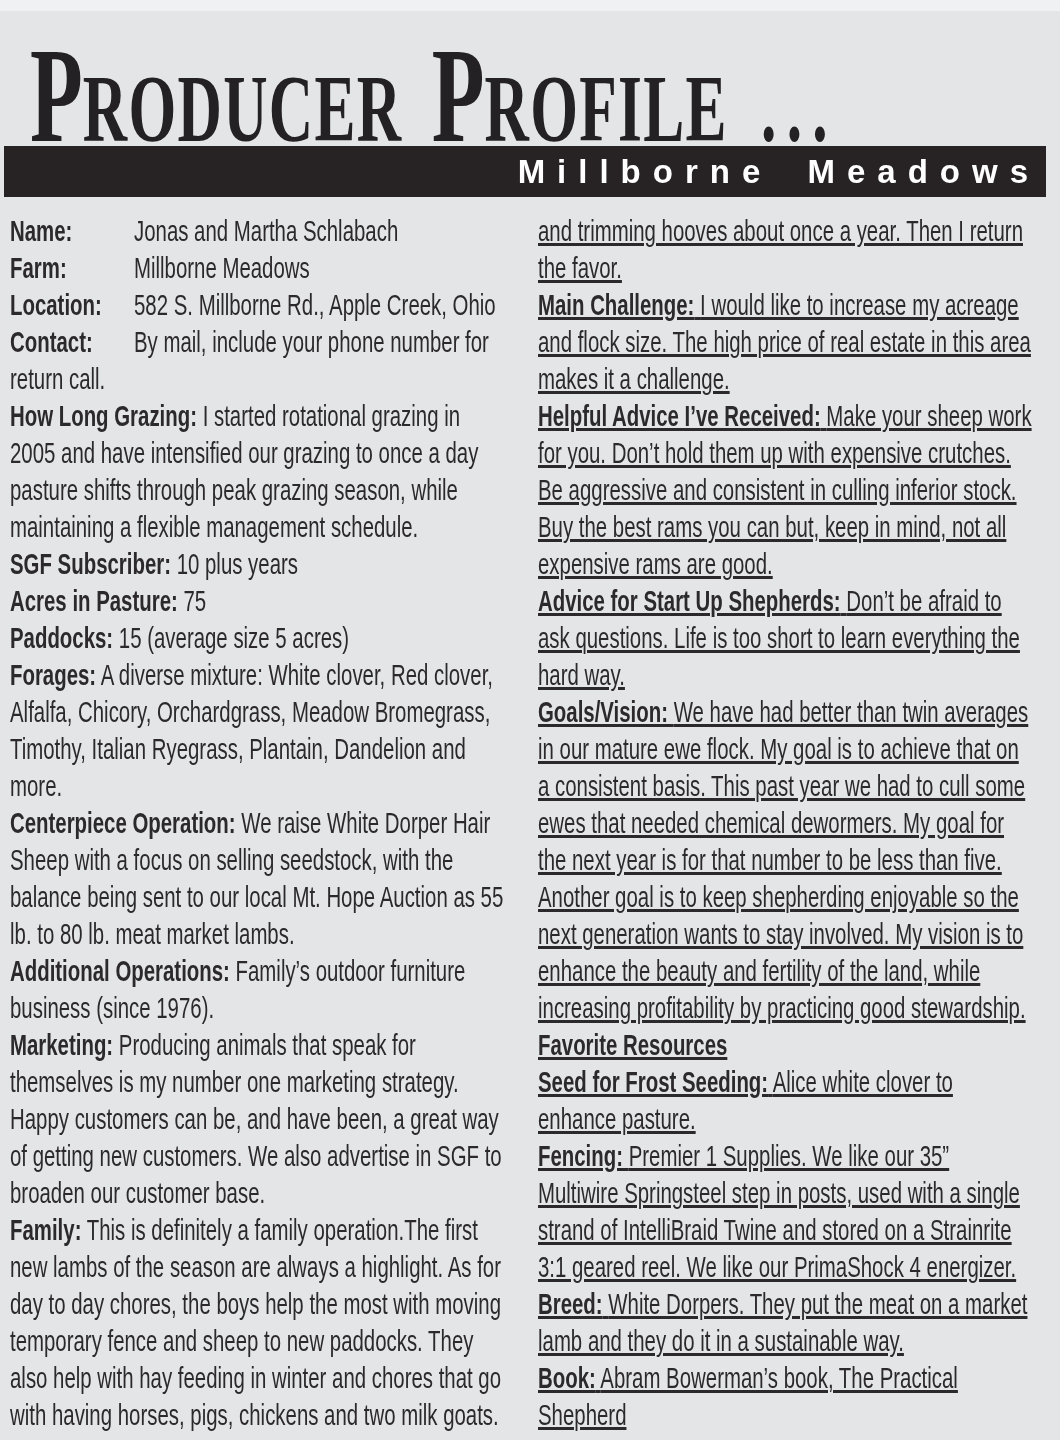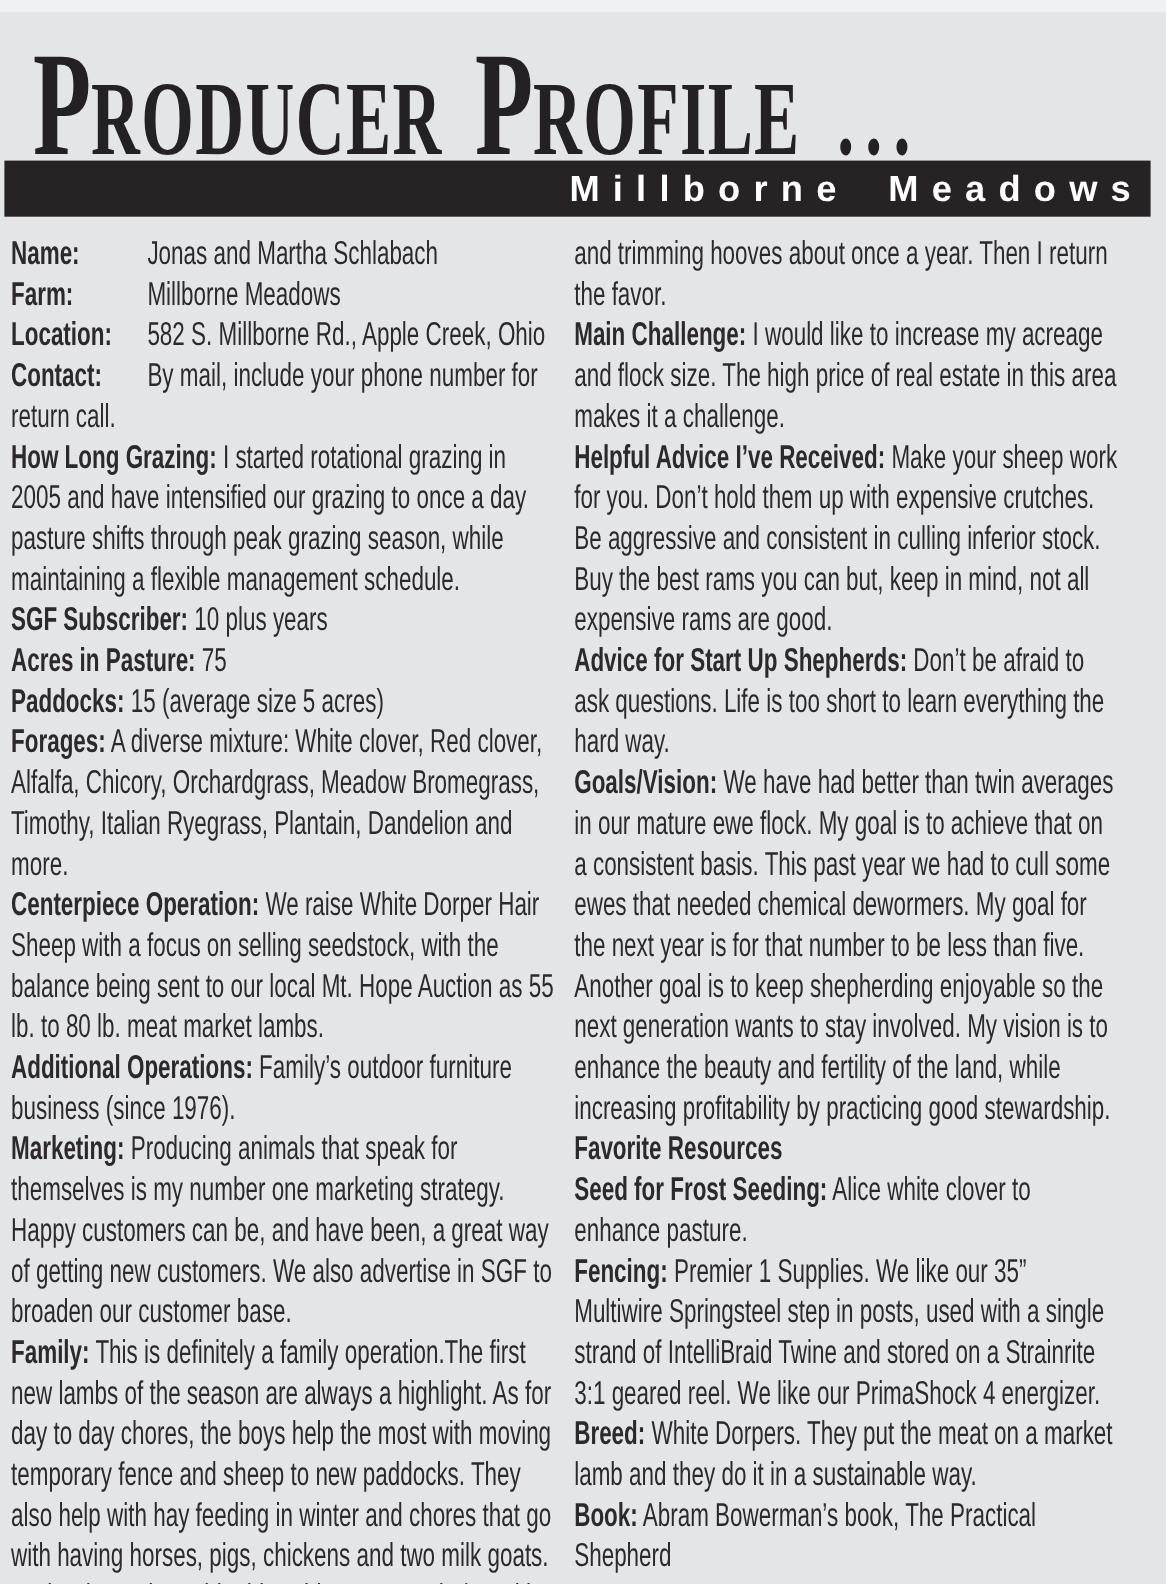--- a/index.html
+++ b/index.html
@@ -35,21 +35,21 @@
     display:block;text-align:right;color:#ffffff;font-weight:700;
     font-size:33px;line-height:51px;letter-spacing:12px;word-spacing:14px;
     padding-right:6px;white-space:nowrap;
   }
 
   
   .col{position:absolute;top:212px;font-size:30px;line-height:37px;}
   .col-inner{transform:scaleX(0.68);transform-origin:0 0;}
   #col-left{left:10px;width:500px;}
   #col-left .col-inner{width:735px;}
-  #col-right{left:522px;width:494px;}
+  #col-right{left:538px;width:494px;text-decoration:underline;}
   #col-right .col-inner{width:727px;}
 
   .para{margin:0;}
   .para b{font-weight:700;}
   .para.tabbed b{display:inline-block;width:174px;}
 </style>
 </head>
 <body>
 
 <div class="page">

